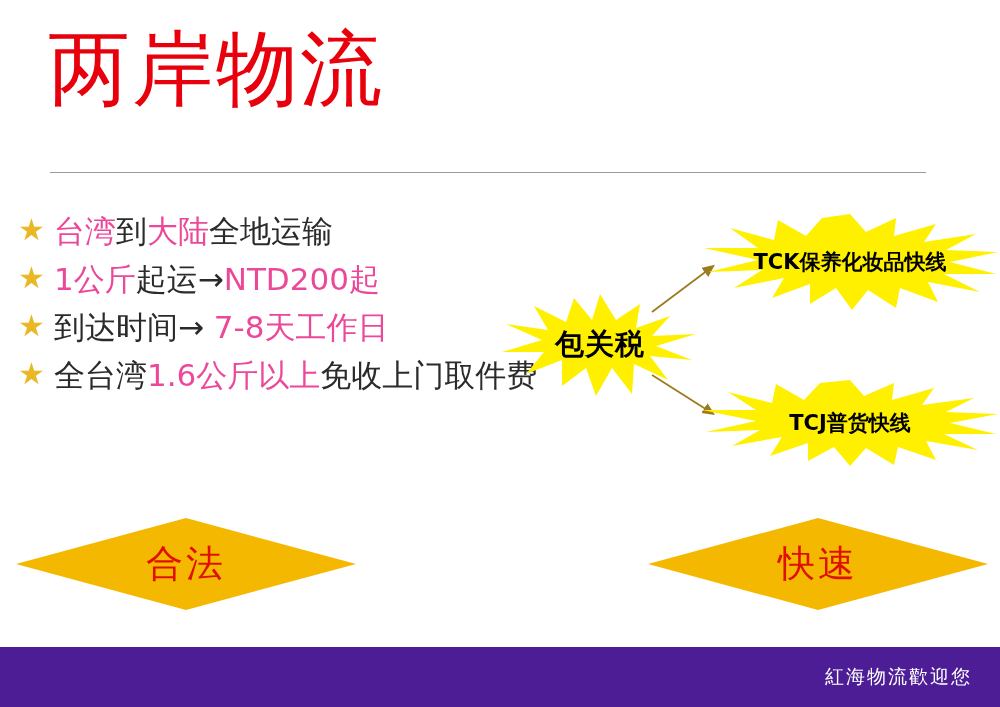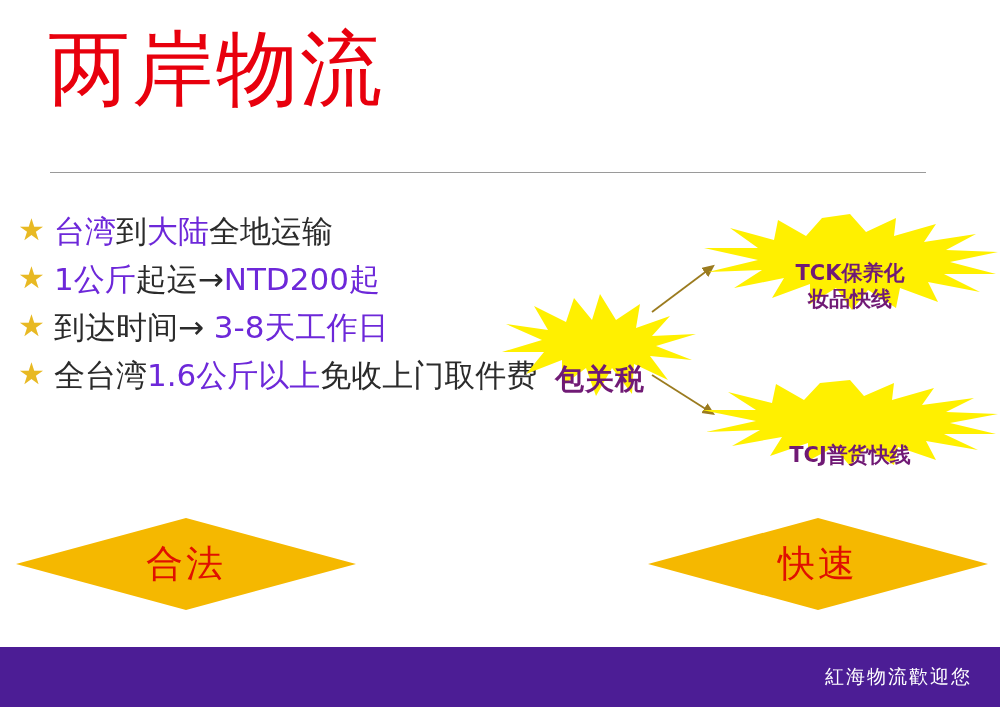--- a/index.html
+++ b/index.html
@@ -44,32 +44,32 @@
     text-align:left;
   }
   .btext{
     flex:1 1 auto;
     font-size:31px;
     line-height:42px;
     color:#2b2b2b;
     letter-spacing:0px;
     white-space:normal;
   }
-  .blue{color:#6d28d9;}
+  .blue{color:#ec4899;}
   .dark{color:#2b2b2b;}
 
   
   .burst{
     position:absolute;
   }
   .burst svg{display:block;}
   .burst .blabel{
     position:absolute;left:0;top:0;width:100%;height:100%;
-    display:flex;flex-direction:column;align-items:center;justify-content:flex-end;
-    color:#701a75;
+    display:flex;flex-direction:row;align-items:center;justify-content:center;
+    color:#000000;
     font-weight:700;
     text-align:center;
     pointer-events:none;
   }
   #burst-tax{left:500px;top:290px;width:200px;height:110px;}
   #burst-tax .blabel{font-size:29px;letter-spacing:1px;}
   #burst-tck{left:700px;top:212px;width:300px;height:100px;}
   #burst-tck .blabel{font-size:21px;line-height:26px;}
   #burst-tcj{left:700px;top:378px;width:300px;height:90px;}
   #burst-tcj .blabel{font-size:21px;line-height:26px;}
@@ -126,21 +126,21 @@
       <span class="btext"><span class="blue">台湾</span><span class="dark">到</span><span class="blue">大陆</span><span class="dark">全地运输</span></span>
     </div>
 
     <div class="bullet">
       <span class="star">★</span>
       <span class="btext"><span class="blue">1公斤</span><span class="dark">起运→</span><span class="blue">NTD200起</span></span>
     </div>
 
     <div class="bullet">
       <span class="star">★</span>
-      <span class="btext"><span class="dark">到达时间→ </span><span class="blue">3-8天工作日</span></span>
+      <span class="btext"><span class="dark">到达时间→ </span><span class="blue">7-8天工作日</span></span>
     </div>
 
     <div class="bullet">
       <span class="star">★</span>
       <span class="btext"><span class="dark">全台湾</span><span class="blue">1.6公斤以上</span><span class="dark">免收上门取件费</span></span>
     </div>
 
   </div>
 
   <svg class="arrows" viewBox="0 0 1000 707">

